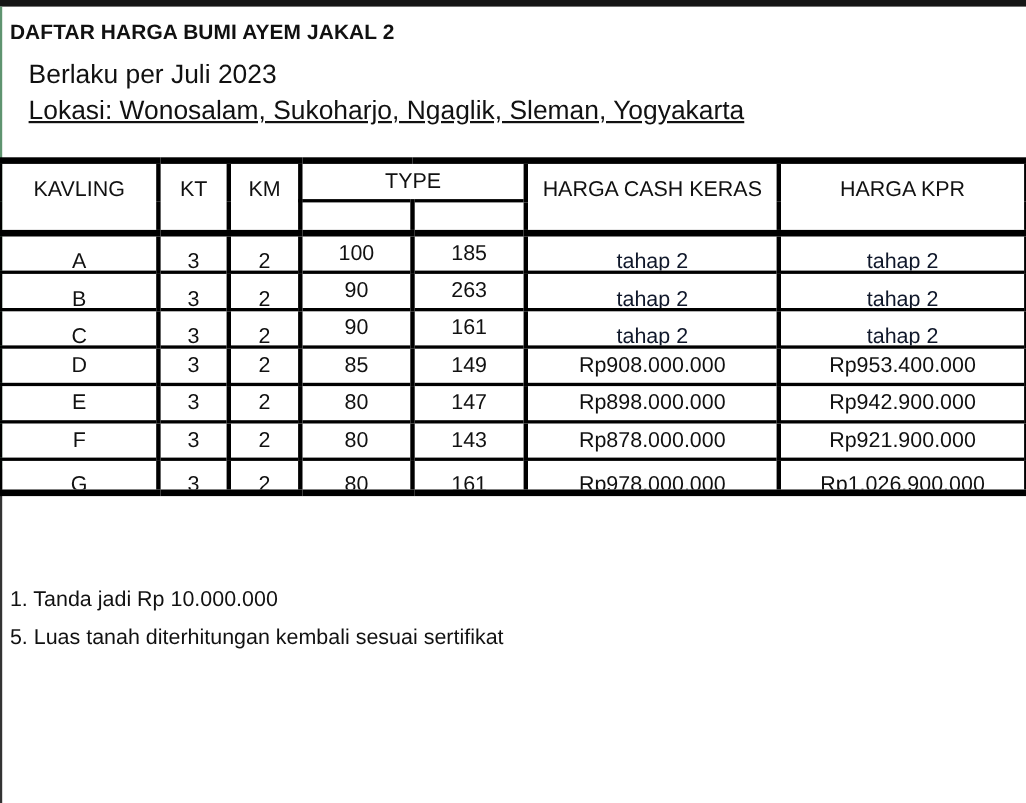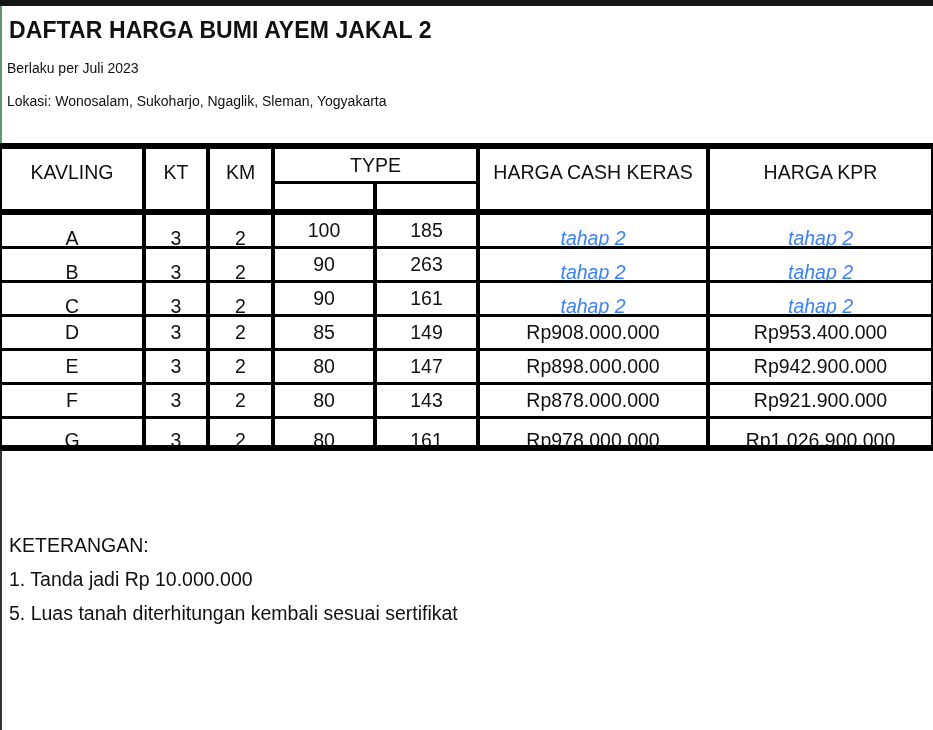--- a/index.html
+++ b/index.html
@@ -5,24 +5,24 @@
     html, body { margin: 0; padding: 0; }
     body {
       width: 933px; height: 730px; position: relative; overflow: hidden;
       background: #ffffff; color: #111111;
       font-family: "Liberation Sans", "DejaVu Sans", sans-serif;
     }
     .top-bar { position: absolute; left: 0; top: 0; width: 933px; height: 6px; background: #161616; }
     .left-edge-green { position: absolute; left: 0; top: 6px; width: 2px; height: 420px; background: #5f9470; }
     .left-edge-dark { position: absolute; left: 0; top: 426px; width: 2px; height: 304px; background: #333333; }
 
-    .title { position: absolute; left: 9px; top: 14px; font-size: 23px; font-weight: bold; line-height: 32px; white-space: nowrap; letter-spacing: 0.1px; }
-    .subtitle { position: absolute; left: 7px; font-size: 14px; line-height: 26px; white-space: nowrap; }
+    .title { position: absolute; left: 9px; top: 14px; font-size: 19px; font-weight: bold; line-height: 32px; white-space: nowrap; letter-spacing: 0.1px; }
+    .subtitle { position: absolute; left: 26px; font-size: 24px; line-height: 26px; white-space: nowrap; }
     .subtitle.s1 { top: 55px; }
-    .subtitle.s2 { top: 88px; }
+    .subtitle.s2 { top: 88px; text-decoration: underline; }
 
     table.price {
       position: absolute; left: 0; top: 143px; width: 932px;
       border-collapse: collapse; table-layout: fixed;
       font-size: 19.5px;
     }
     table.price td {
       border-left: 4px solid #000; border-right: 4px solid #000;
       border-top: 3px solid #000; border-bottom: 3px solid #000;
       padding: 0; text-align: center; vertical-align: top;
@@ -33,21 +33,21 @@
     table.price td.first { border-left: 2px solid #000; }
 
     .c { height: 31px; line-height: 31px; overflow: hidden; white-space: nowrap; }
     .c.short { height: 26px; }
     .c.clip span { position: relative; top: 8px; }
     .c.clip.short span { top: 6px; }
     .h-tall { height: 57px; line-height: 46px; overflow: hidden; white-space: nowrap; }
     .h-type { height: 32px; line-height: 32px; overflow: hidden; }
     .h-sub { height: 25px; line-height: 25px; overflow: hidden; }
     .h-sub span { position: relative; top: 21px; }
-    .pending { font-style: italic; color: #3b82f6; }
+    .pending { color: #0f172a; }
 
     .notes { position: absolute; left: 9px; top: 528px; font-size: 19.5px; line-height: 34px; }
     .notes div { white-space: nowrap; }
   </style>
 </head>
 <body>
 
 <div class="top-bar"></div>
 <div class="left-edge-green"></div>
 <div class="left-edge-dark"></div>
@@ -260,16 +260,15 @@
           <div class="c clip short"><span>Rp978.000.000</span></div>
         </td>
     <td>
           <div class="c clip short"><span>Rp1.026.900.000</span></div>
         </td>
   </tr>
 </tbody>
   </table>
 
 <div class="notes">
-  <div>KETERANGAN:</div>
   <div>1. Tanda jadi Rp 10.000.000</div>
   <div>5. Luas tanah diterhitungan kembali sesuai sertifikat</div>
 </div>
 
 </body></html>

